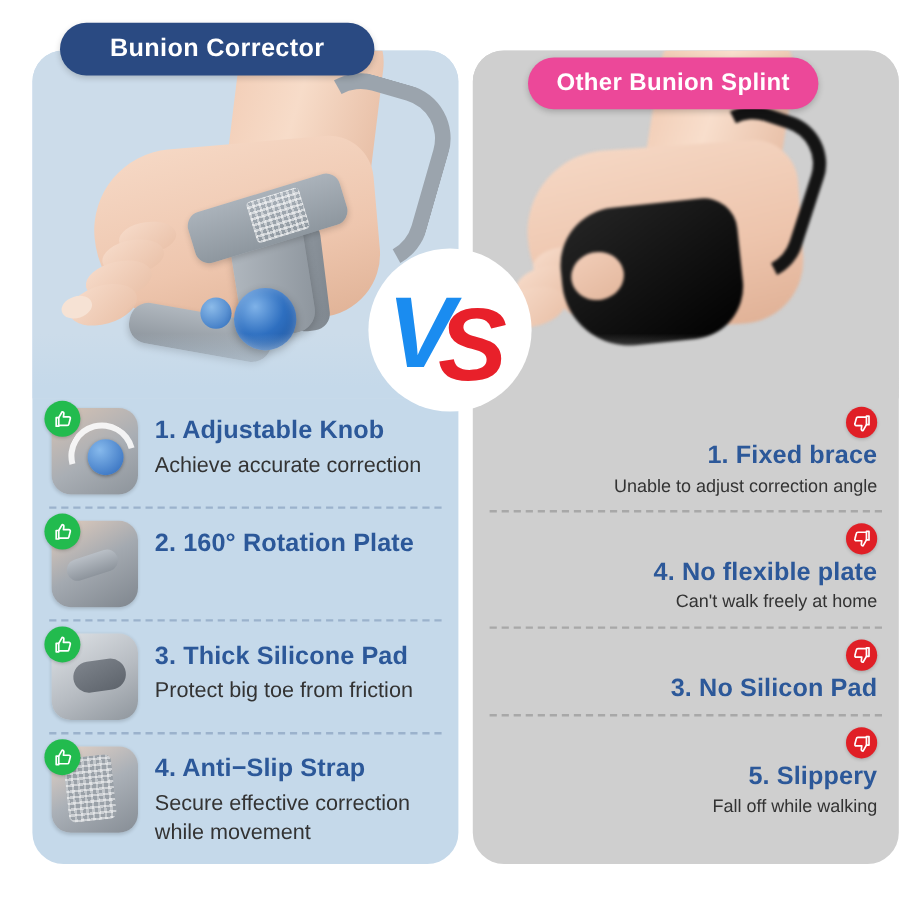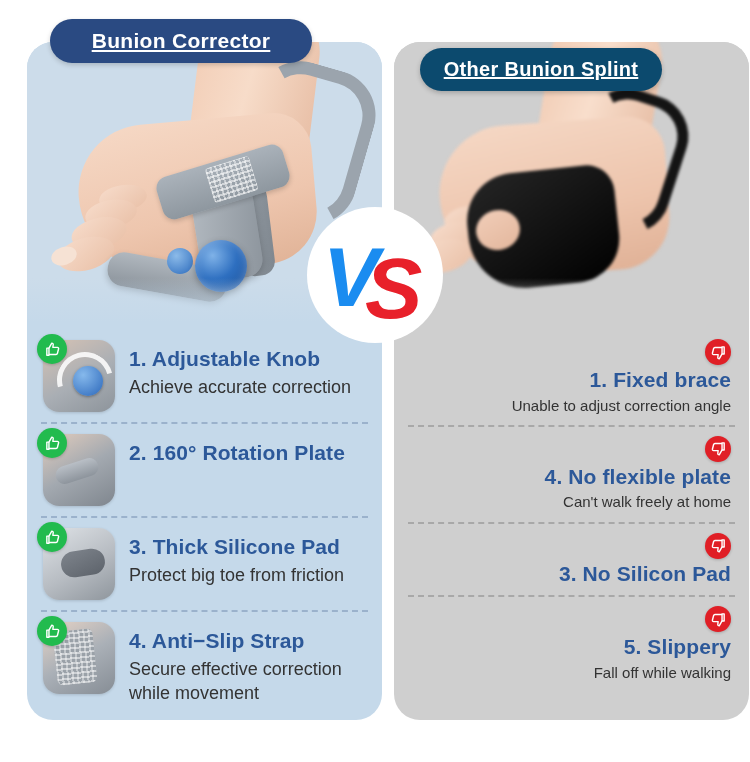--- a/index.html
+++ b/index.html
@@ -216,33 +216,32 @@
   .badge {
     position: absolute;
     display: flex;
     align-items: center;
     justify-content: center;
     border-radius: 26px;
     color: #ffffff;
     font-weight: bold;
     letter-spacing: .3px;
     z-index: 6;
-    text-decoration: underline;
   }
   .badge-left {
     left: 50px; top: 19px;
     width: 262px; height: 44px;
     background: #2a4a82;
     font-size: 21px;
     box-shadow: 0 2px 5px rgba(0,0,0,.18);
   }
   .badge-right {
-    left: 420px; top: 48px;
+    left: 440px; top: 48px;
     width: 242px; height: 43px;
-    background: #0c4a6e;
+    background: #ec4899;
     font-size: 20px;
     box-shadow: 0 2px 5px rgba(0,0,0,.22);
   }
 
   
   .vs {
     position: absolute;
     left: 307px; top: 207px;
     width: 136px; height: 136px;
     border-radius: 50%;

